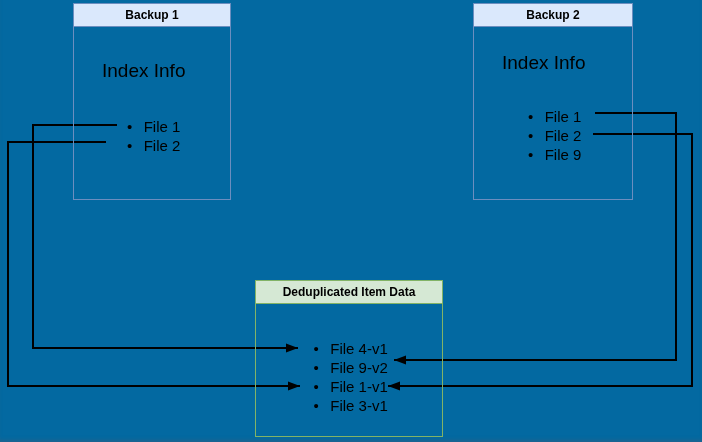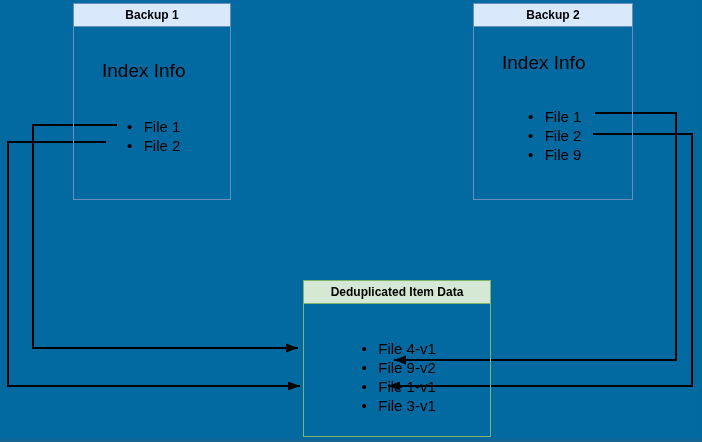--- a/index.html
+++ b/index.html
@@ -123,21 +123,21 @@
             <span>File 2</span>
           </div>
           <div class="li">
             <span class="dot">•</span>
             <span>File 9</span>
           </div>
         </div>
     </div>
   </div>
 
-  <div class="box" style="left: 255px; top: 280px; width: 188px; height: 157px; border-color: rgb(130, 179, 102); margin-left: 48px;">
+  <div class="box" style="left: 255px; top: 280px; width: 188px; height: 157px; border-color: rgb(130, 179, 102);">
     <div class="box-header" style="background: rgb(213, 232, 212); border-bottom-color: rgb(130, 179, 102);">Deduplicated Item Data</div>
     <div class="list" style="top:58px;">
       <div class="list-inner">
           <div class="li">
             <span class="dot">•</span>
             <span>File 4-v1</span>
           </div>
           <div class="li">
             <span class="dot">•</span>
             <span>File 9-v2</span>

